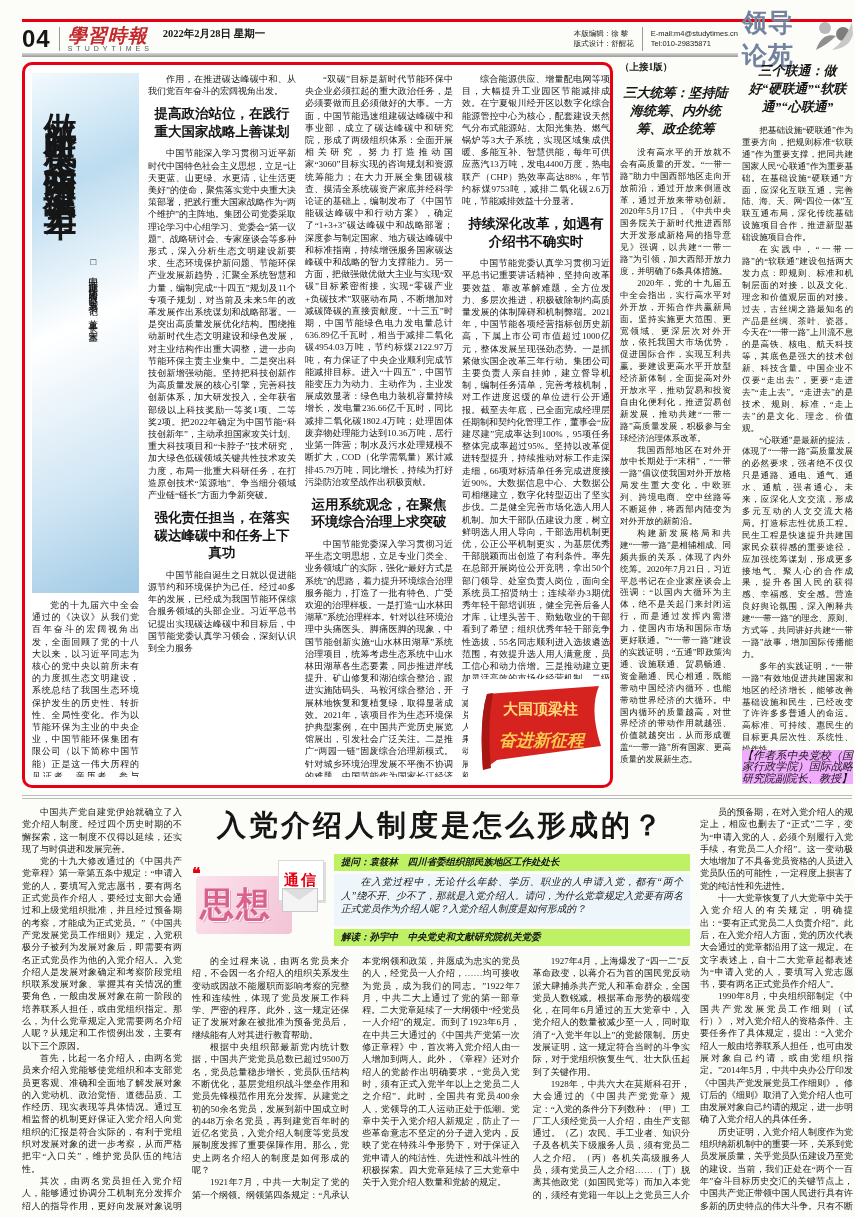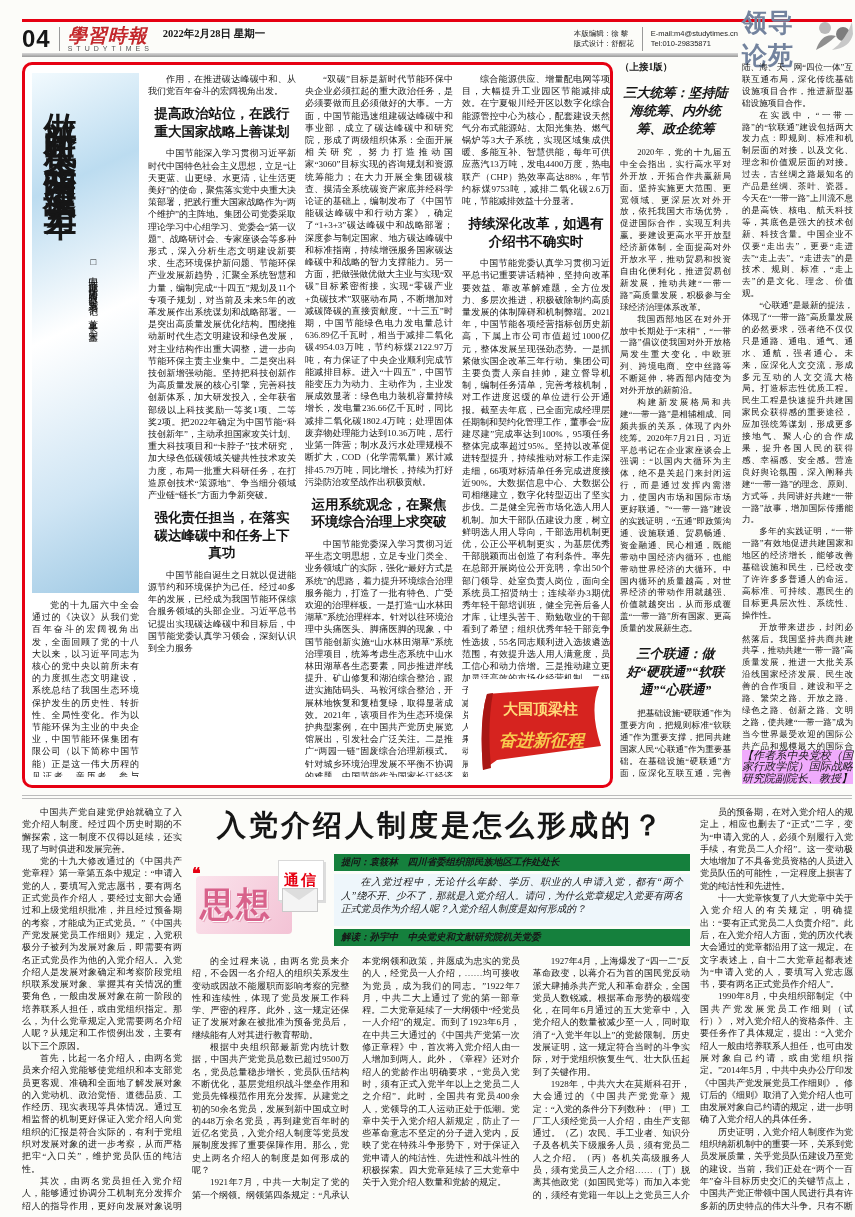--- a/index.html
+++ b/index.html
@@ -57,21 +57,21 @@
   .logo-bg{position:absolute;left:4px;top:22px;width:96px;height:58px;background:linear-gradient(120deg,#fbe3ec,#f3c3d5);border-radius:4px;}
   .logo-word1{position:absolute;left:8px;top:28px;font-size:34px;font-weight:bold;color:#d8628b;letter-spacing:2px;
               text-shadow:1px 1px 0 #fff,2px 2px 0 #e9a9c0;text-align:right;}
   .logo-quote{position:absolute;left:0px;top:10px;color:#e60012;font-size:16px;font-weight:bold;}
   .logo-word2-box{position:absolute;right:0px;top:6px;background:#fff;border:1px solid #d9d9d9;box-shadow:2px 2px 0 #ddd;
                   padding:10px 5px;font-size:15px;font-weight:bold;color:#e60012;letter-spacing:2px;}
   .envelope{position:absolute;right:6px;top:34px;width:34px;height:22px;background:#f4f4f4;border:1px solid #c9c9c9;}
   .envelope:before{content:"";position:absolute;left:0;top:0;border-left:16px solid transparent;border-right:16px solid transparent;
                    border-top:11px solid #dddddd;width:0;}
   .qa{flex:1;display:flex;flex-direction:column;gap:3px;}
-  .qa-strip{background:#15803d;font-weight:bold;font-style:italic;font-size:9.5px;padding:3px 7px;line-height:11px;}
+  .qa-strip{background:#bef264;font-weight:bold;font-style:italic;font-size:9.5px;padding:3px 7px;line-height:11px;}
   .qa-q{flex:1;font-style:italic;font-size:9.8px;line-height:13.5px;padding:1px 7px;text-indent:2em;text-align:justify;background:#eef6fb;}
   .b-flow{column-count:3;column-gap:13px;column-fill:auto;height:252px;overflow:hidden;
           font-size:9px;line-height:12.3px;text-align:justify;}
   .flag-text1{font-size:15px;font-weight:bold;fill:#ffd978;}
   .flag-text2{font-size:17px;font-weight:bold;font-style:italic;fill:#f7c94d;}
 </style>
 </head>
 <body>
 
 <div class="abs top-red-line"></div>
@@ -143,20 +143,21 @@
         <text x="30" y="66" class="flag-text2">奋进新征程</text>
       </svg>
     </div>
   </div>
 </div>
 
 <div class="abs right-section">
   <div class="rs-flow">
       <div class="continued-note">（上接1版）</div>
       <div class="kai-subhead">三大统筹：坚持陆海统筹、内外统筹、政企统筹</div>
+      <p class="para">没有高水平的开放就不会有高质量的开发。“一带一路”助力中国西部地区走向开放前沿，通过开放来倒逼改革，通过开放来带动创新。2020年5月17日，《中共中央 国务院关于新时代推进西部大开发形成新格局的指导意见》强调，以共建“一带一路”为引领，加大西部开放力度，并明确了6条具体措施。</p>
       <p class="para">2020年，党的十九届五中全会指出，实行高水平对外开放，开拓合作共赢新局面。坚持实施更大范围、更宽领域、更深层次对外开放，依托我国大市场优势，促进国际合作，实现互利共赢。要建设更高水平开放型经济新体制，全面提高对外开放水平，推动贸易和投资自由化便利化，推进贸易创新发展，推动共建“一带一路”高质量发展，积极参与全球经济治理体系改革。</p>
       <p class="para">我国西部地区在对外开放中长期处于“末梢”，“一带一路”倡议使我国对外开放格局发生重大变化，中欧班列、跨境电商、空中丝路等不断延伸，将西部内陆变为对外开放的新前沿。</p>
       <p class="para">构建新发展格局和共建“一带一路”是相辅相成、同频共振的关系，体现了内外统筹。2020年7月21日，习近平总书记在企业家座谈会上强调：“以国内大循环为主体，绝不是关起门来封闭运行，而是通过发挥内需潜力，使国内市场和国际市场更好联通。”“一带一路”建设的实践证明，“五通”即政策沟通、设施联通、贸易畅通、资金融通、民心相通，既能带动中国经济内循环，也能带动世界经济的大循环。中国内循环的质量越高，对世界经济的带动作用就越强、价值就越突出，从而形成覆盖“一带一路”所有国家、更高质量的发展新生态。</p>
       <div class="kai-subhead">三个联通：做好“硬联通”“软联通”“心联通”</div>
       <p class="para">把基础设施“硬联通”作为重要方向，把规则标准“软联通”作为重要支撑，把同共建国家人民“心联通”作为重要基础。在基础设施“硬联通”方面，应深化互联互通，完善陆、海、天、网“四位一体”互联互通布局，深化传统基础设施项目合作，推进新型基础设施项目合作。</p>
       <p class="para">在实践中，“一带一路”的“软联通”建设包括两大发力点：即规则、标准和机制层面的对接，以及文化、理念和价值观层面的对接。过去，古丝绸之路最知名的产品是丝绸、茶叶、瓷器。今天在“一带一路”上川流不息的是高铁、核电、航天科技等，其底色是强大的技术创新、科技含量。中国企业不仅要“走出去”，更要“走进去”“走上去”。“走进去”的是技术、规则、标准，“走上去”的是文化、理念、价值观。</p>
       <p class="para">“心联通”是最新的提法，体现了“一带一路”高质量发展的必然要求，强者绝不仅仅只是通路、通电、通气、通水、通航，强者通心。未来，应深化人文交流，形成多元互动的人文交流大格局。打造标志性优质工程。民生工程是快速提升共建国家民众获得感的重要途径，应加强统筹谋划，形成更多接地气、聚人心的合作成果，提升各国人民的获得感、幸福感、安全感。营造良好舆论氛围，深入阐释共建“一带一路”的理念、原则、方式等，共同讲好共建“一带一路”故事，增加国际传播能力。</p>
       <p class="para">多年的实践证明，“一带一路”有效地促进共建国家和地区的经济增长，能够改善基础设施和民生，已经改变了许许多多普通人的命运。高标准、可持续、惠民生的目标更具层次性、系统性、操作性。</p>
       <p class="para">开放带来进步，封闭必然落后。我国坚持共商共建共享，推动共建“一带一路”高质量发展，推进一大批关系沿线国家经济发展、民生改善的合作项目，建设和平之路、繁荣之路、开放之路、绿色之路、创新之路、文明之路，使共建“一带一路”成为当今世界最受欢迎的国际公共产品和规模最大的国际合作平台。</p>
     </div>

